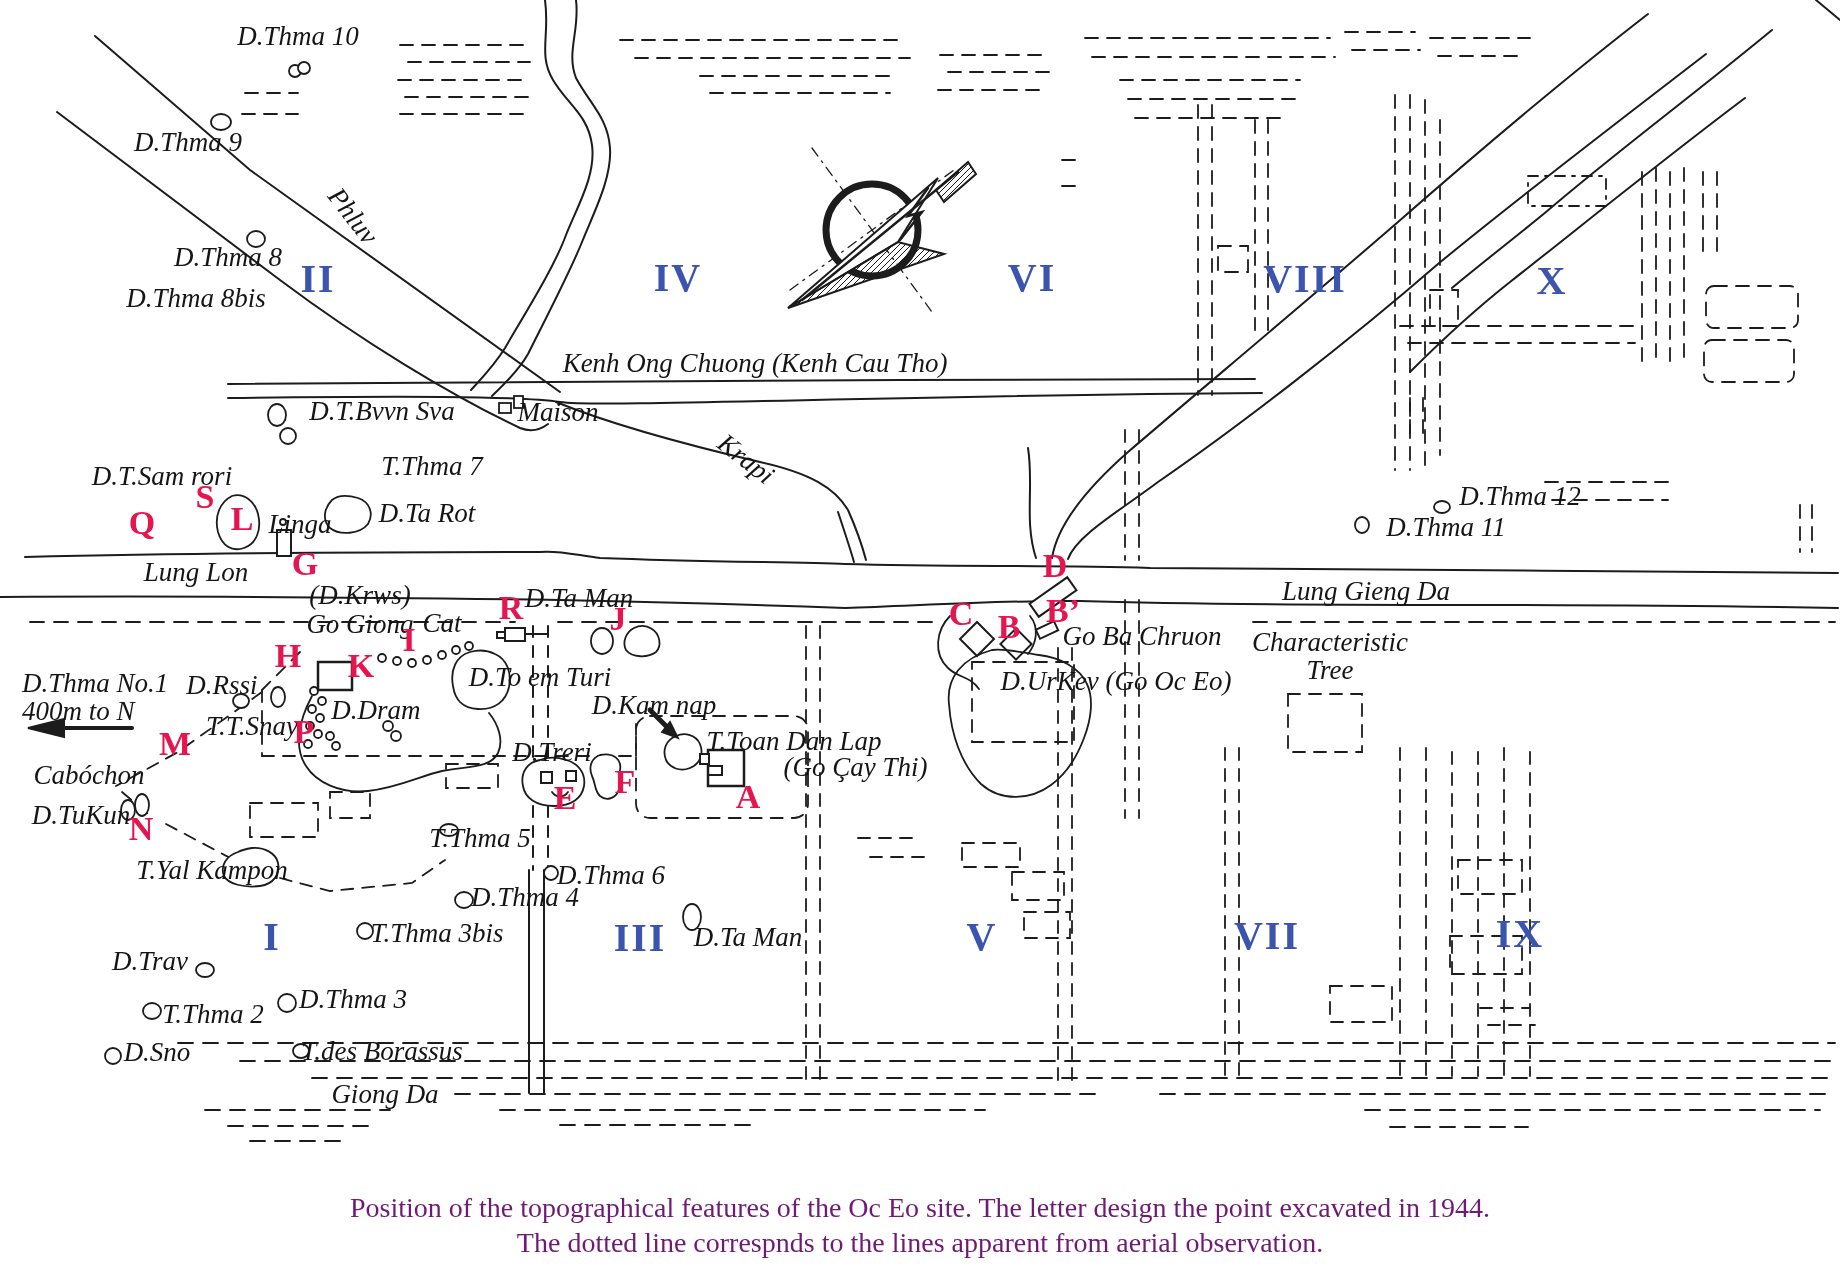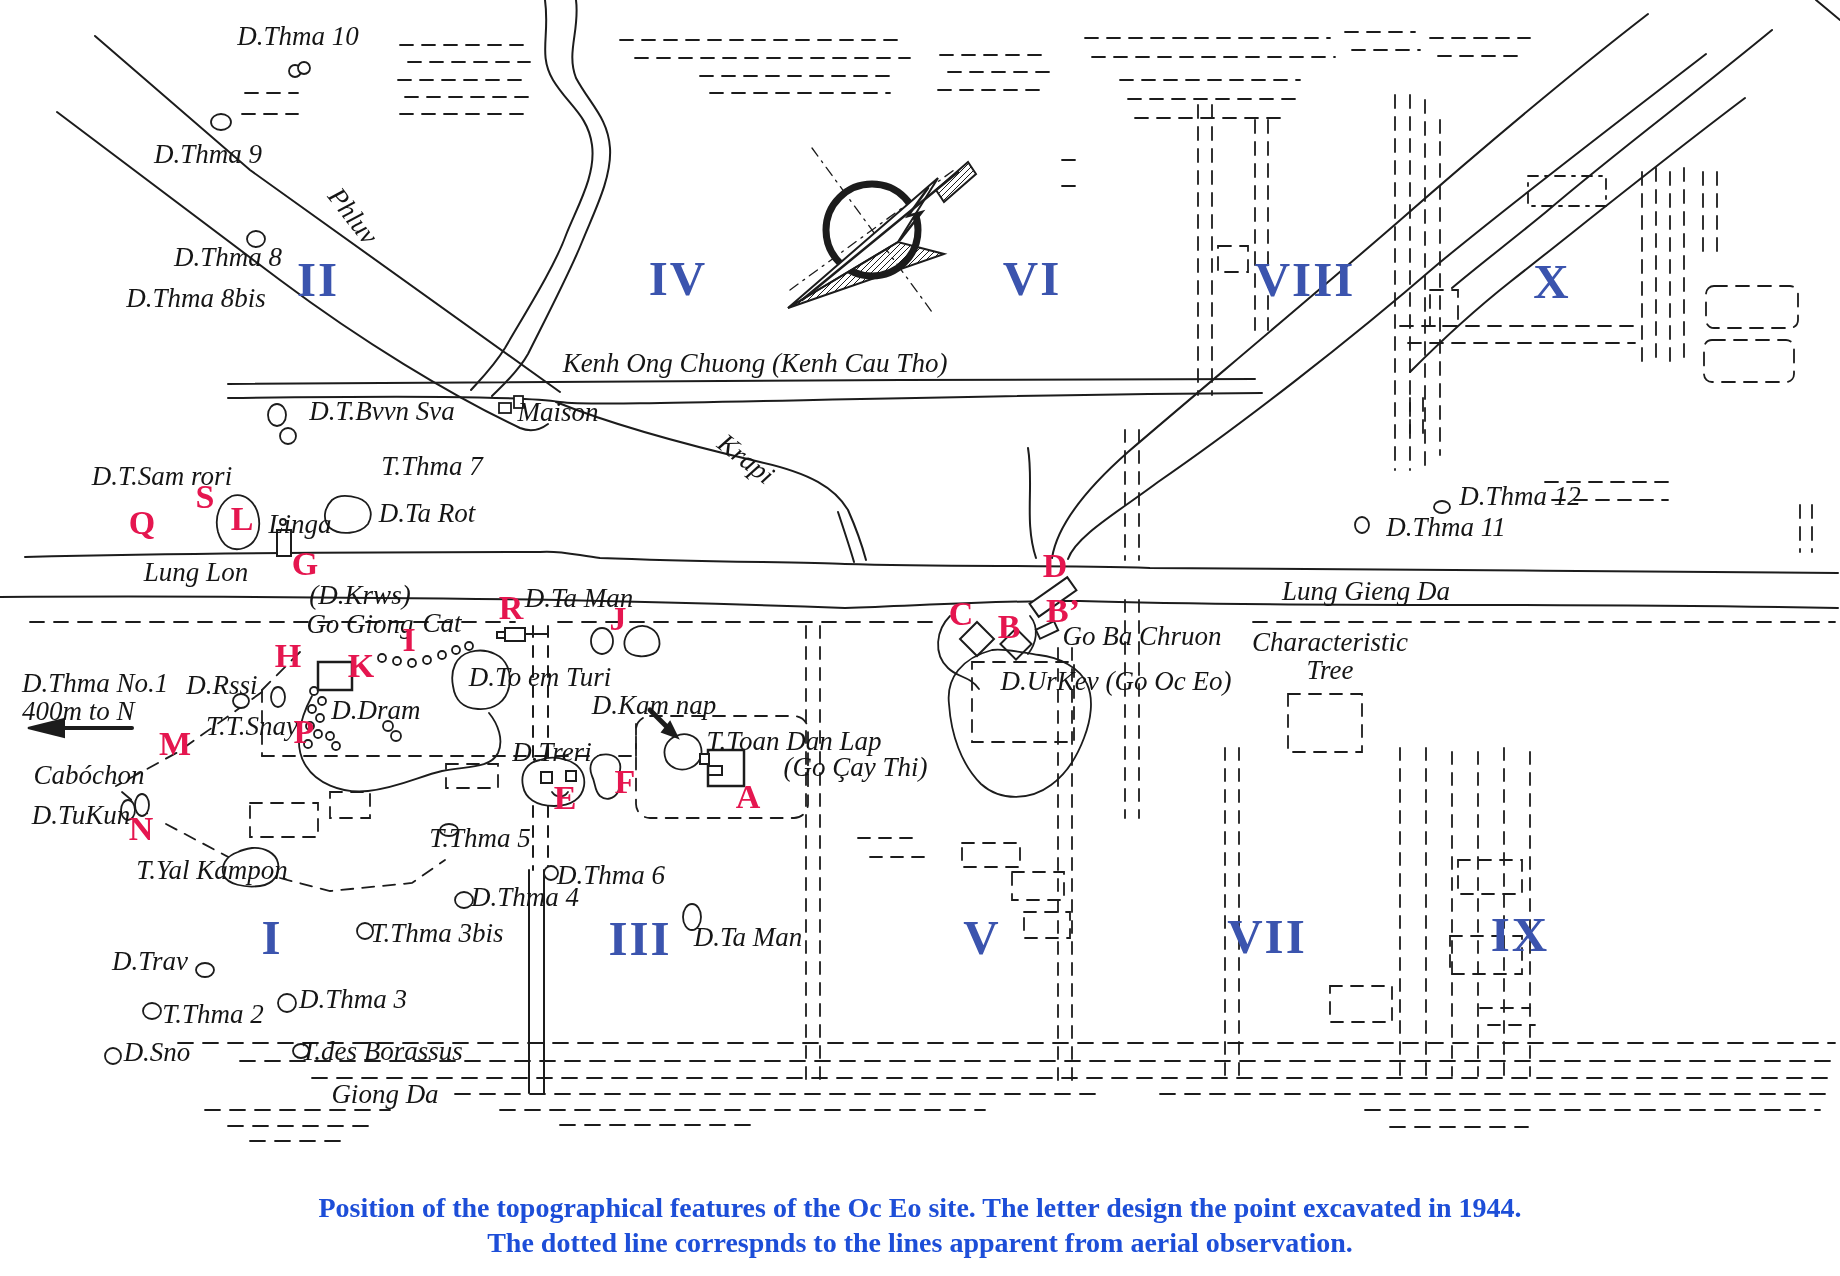--- a/index.html
+++ b/index.html
@@ -2,28 +2,28 @@
 <html><head>
 <meta charset="utf-8">
 <style>
   html,body{margin:0;padding:0;background:#fff;}
   #stage{position:relative;width:1840px;height:1276px;background:#fff;overflow:hidden;
          font-family:"Liberation Serif", serif;}
   #map-svg{position:absolute;left:0;top:0;}
   #label-layer{position:absolute;left:0;top:0;width:1840px;height:1276px;}
   .lbl{position:absolute;transform:translate(-50%,-50%);font-style:italic;font-size:27px;
        color:#151515;white-space:pre-line;text-align:center;line-height:1.05;}
-  .zone{position:absolute;transform:translate(-50%,-50%);font-weight:bold;font-size:49px;
+  .zone{position:absolute;transform:translate(-50%,-50%);font-weight:bold;font-size:40px;
         color:#3b54ae;letter-spacing:2px;line-height:1;}
   .pt{position:absolute;transform:translate(-50%,-50%);font-weight:bold;font-size:34px;
       color:#e5164f;line-height:1;}
   .scale-note{position:absolute;transform:translate(-50%,-50%);font-size:27px;color:#151515;
       border-bottom:4px double #151515;padding:0 6px 1px 6px;white-space:nowrap;}
   .caption{position:absolute;left:920px;transform:translate(-50%,-50%);font-size:28px;
-      color:#1d4ed8;white-space:nowrap;text-align:center;font-weight:bold;}
+      color:#701a75;white-space:nowrap;text-align:center;}
 </style>
 </head>
 <body>
 
 <div id="stage">
 
 <svg id="map-svg" width="1840" height="1276" viewBox="0 0 1840 1276">
   <defs>
     <pattern id="hatch" patternUnits="userSpaceOnUse" width="6" height="6">
       <path d="M0,6 L6,0" stroke="#1c1c1c" stroke-width="1"></path>
@@ -296,21 +296,21 @@
       <line x1="-70" y1="70" x2="86" y2="-58" stroke-width="2.5"></line>
       <polygon points="64,-40 96,-68 104,-56 72,-28" fill="url(#hatch)" stroke-width="2"></polygon>
     </g>
   </g>
 </svg>
 
 <div id="label-layer">
   <div class="caption" style="top:1208px;">Position of the topographical features of the Oc Eo site. The letter design the point excavated in 1944.</div>
   <div class="caption" style="top:1243px;">The dotted line correspnds to the lines apparent from aerial observation.</div>
 <div class="lbl" style="left: 298px; top: 36px;">D.Thma 10</div>
-      <div class="lbl" style="left: 208px; top: 142px; margin-top: 12px;">D.Thma 9</div>
+      <div class="lbl" style="left: 188px; top: 142px;">D.Thma 9</div>
       <div class="lbl" style="left: 353px; top: 216px; transform: translate(-50%, -50%) rotate(52deg);">Phluv</div>
       <div class="lbl" style="left: 228px; top: 257px;">D.Thma 8</div>
       <div class="lbl" style="left: 196px; top: 298px;">D.Thma 8bis</div>
       <div class="lbl" style="left: 755px; top: 363px;">Kenh Ong Chuong (Kenh Cau Tho)</div>
       <div class="lbl" style="left: 382px; top: 411px;">D.T.Bvvn Sva</div>
       <div class="lbl" style="left: 558px; top: 412px;">Maison</div>
       <div class="lbl" style="left: 432px; top: 466px;">T.Thma 7</div>
       <div class="lbl" style="left: 162px; top: 476px;">D.T.Sam rori</div>
       <div class="lbl" style="left: 300px; top: 524px;">Linga</div>
       <div class="lbl" style="left: 427px; top: 513px;">D.Ta Rot</div>

